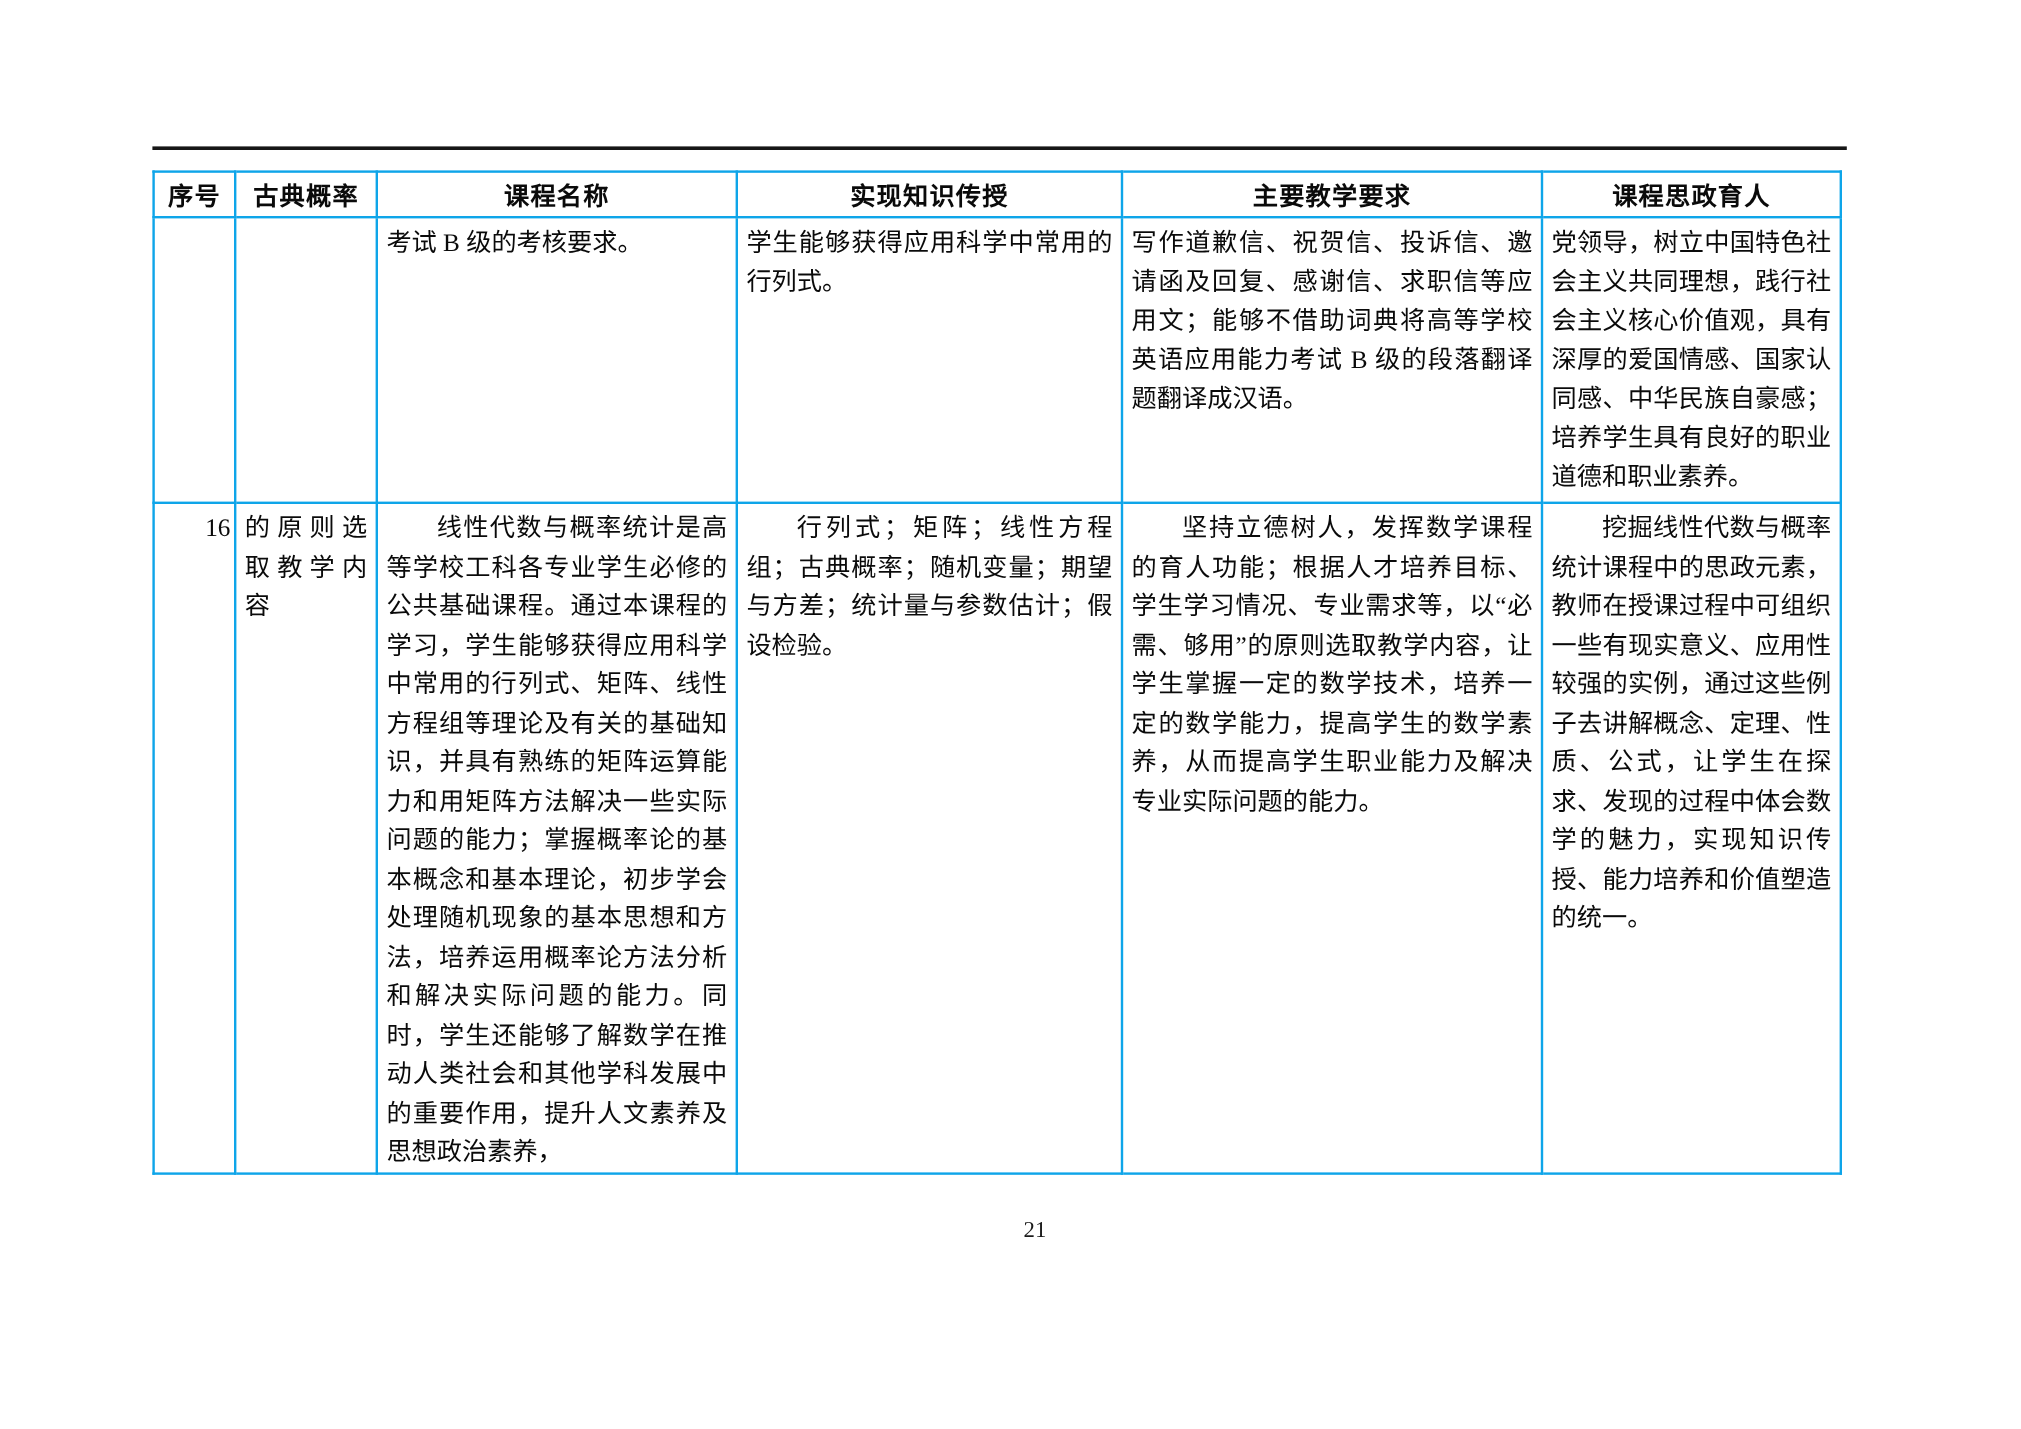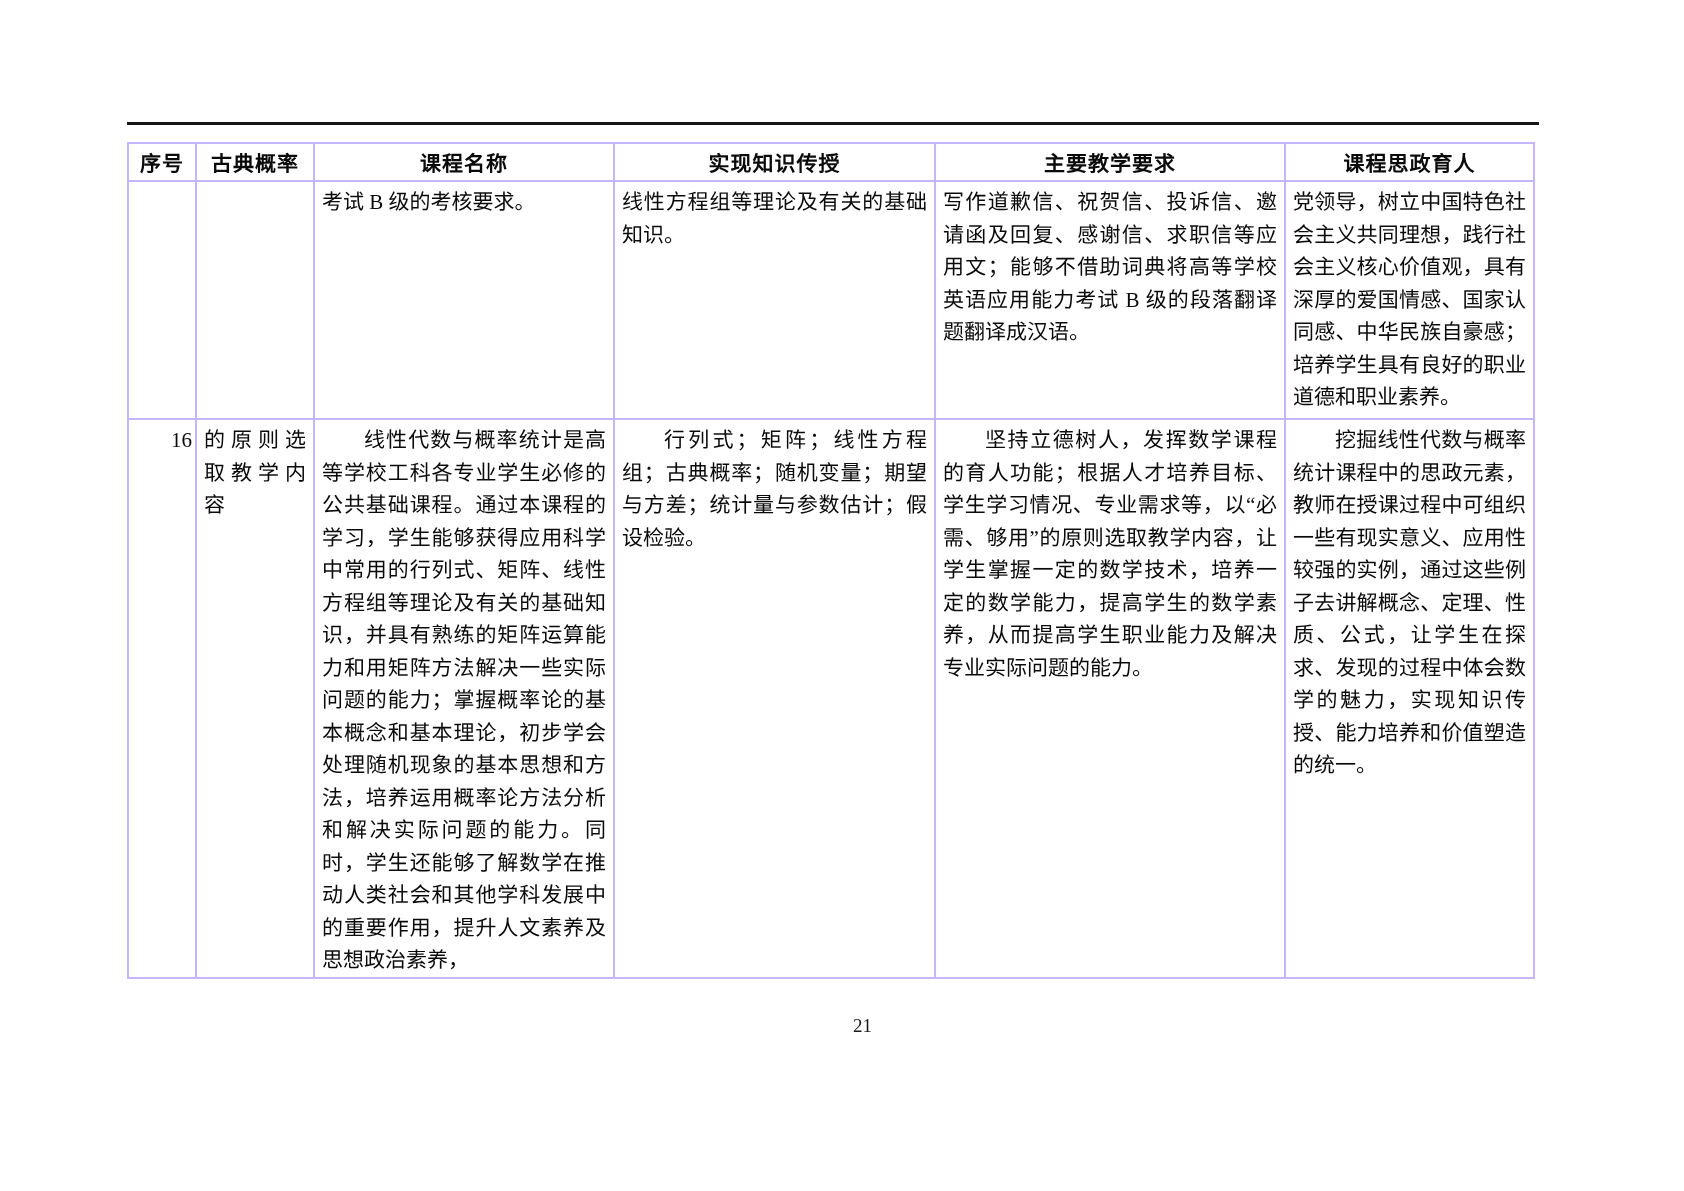--- a/index.html
+++ b/index.html
@@ -27,21 +27,21 @@
   table.doc-table {
     position: absolute;
     left: 127px;
     top: 142px;
     width: 1406px;
     table-layout: fixed;
     border-collapse: collapse;
   }
   table.doc-table th,
   table.doc-table td {
-    border: 2px solid #c4b5fd;
+    border: 2px solid #0ea5e9;
     box-sizing: border-box;
     overflow: hidden;
   }
   table.doc-table th {
     height: 38px;
     font-size: 21px;
     font-weight: 700;
     text-align: center;
     vertical-align: middle;
     padding: 0 2px;
@@ -103,21 +103,21 @@
         <th>实现知识传授</th>
         <th>主要教学要求</th>
         <th>课程思政育人</th>
       </tr>
     </thead>
     <tbody>
       <tr class="row-cont">
         <td class="num-cell"></td>
         <td class="body-cell"></td>
         <td class="body-cell">考试 B 级的考核要求。</td>
-        <td class="body-cell">线性方程组等理论及有关的基础知识。</td>
+        <td class="body-cell">学生能够获得应用科学中常用的行列式。</td>
         <td class="body-cell">写作道歉信、祝贺信、投诉信、邀请函及回复、感谢信、求职信等应用文；能够不借助词典将高等学校英语应用能力考试 B 级的段落翻译题翻译成汉语。</td>
         <td class="body-cell">党领导，树立中国特色社会主义共同理想，践行社会主义核心价值观，具有深厚的爱国情感、国家认同感、中华民族自豪感；培养学生具有良好的职业道德和职业素养。</td>
       </tr>
       <tr class="row-main">
         <td class="num-cell">16</td>
         <td class="body-cell">的原则选取教学内容</td>
         <td class="body-cell indent">线性代数与概率统计是高等学校工科各专业学生必修的公共基础课程。通过本课程的学习，学生能够获得应用科学中常用的行列式、矩阵、线性方程组等理论及有关的基础知识，并具有熟练的矩阵运算能力和用矩阵方法解决一些实际问题的能力；掌握概率论的基本概念和基本理论，初步学会处理随机现象的基本思想和方法，培养运用概率论方法分析和解决实际问题的能力。同时，学生还能够了解数学在推动人类社会和其他学科发展中的重要作用，提升人文素养及思想政治素养，</td>
         <td class="body-cell indent">行列式；矩阵；线性方程组；古典概率；随机变量；期望与方差；统计量与参数估计；假设检验。</td>
         <td class="body-cell indent">坚持立德树人，发挥数学课程的育人功能；根据人才培养目标、学生学习情况、专业需求等，以“必需、够用”的原则选取教学内容，让学生掌握一定的数学技术，培养一定的数学能力，提高学生的数学素养，从而提高学生职业能力及解决专业实际问题的能力。</td>
         <td class="body-cell indent">挖掘线性代数与概率统计课程中的思政元素，教师在授课过程中可组织一些有现实意义、应用性较强的实例，通过这些例子去讲解概念、定理、性质、公式，让学生在探求、发现的过程中体会数学的魅力，实现知识传授、能力培养和价值塑造的统一。</td>

